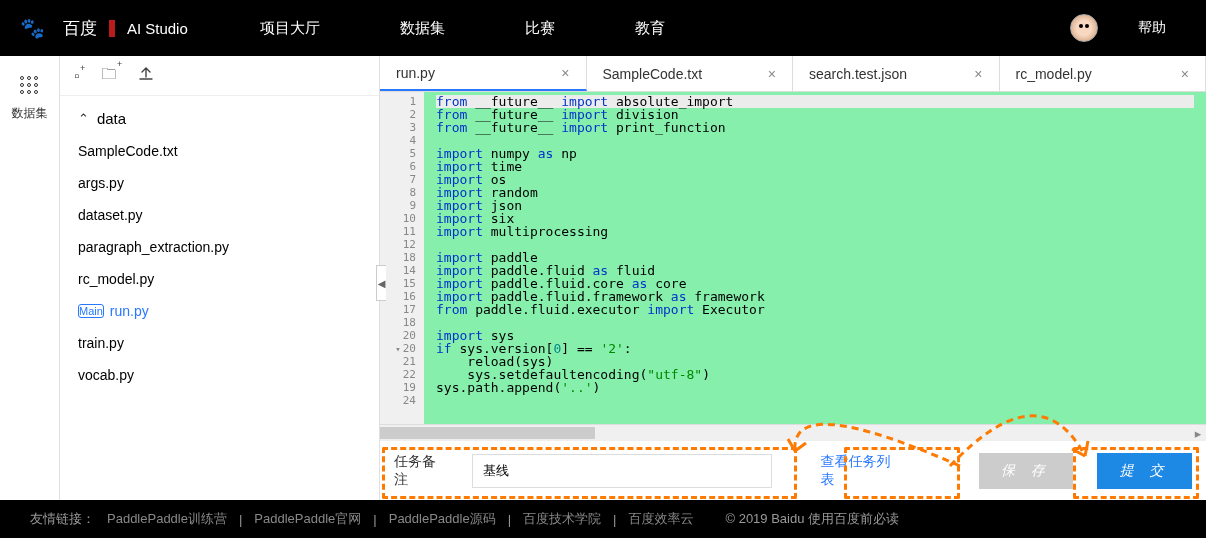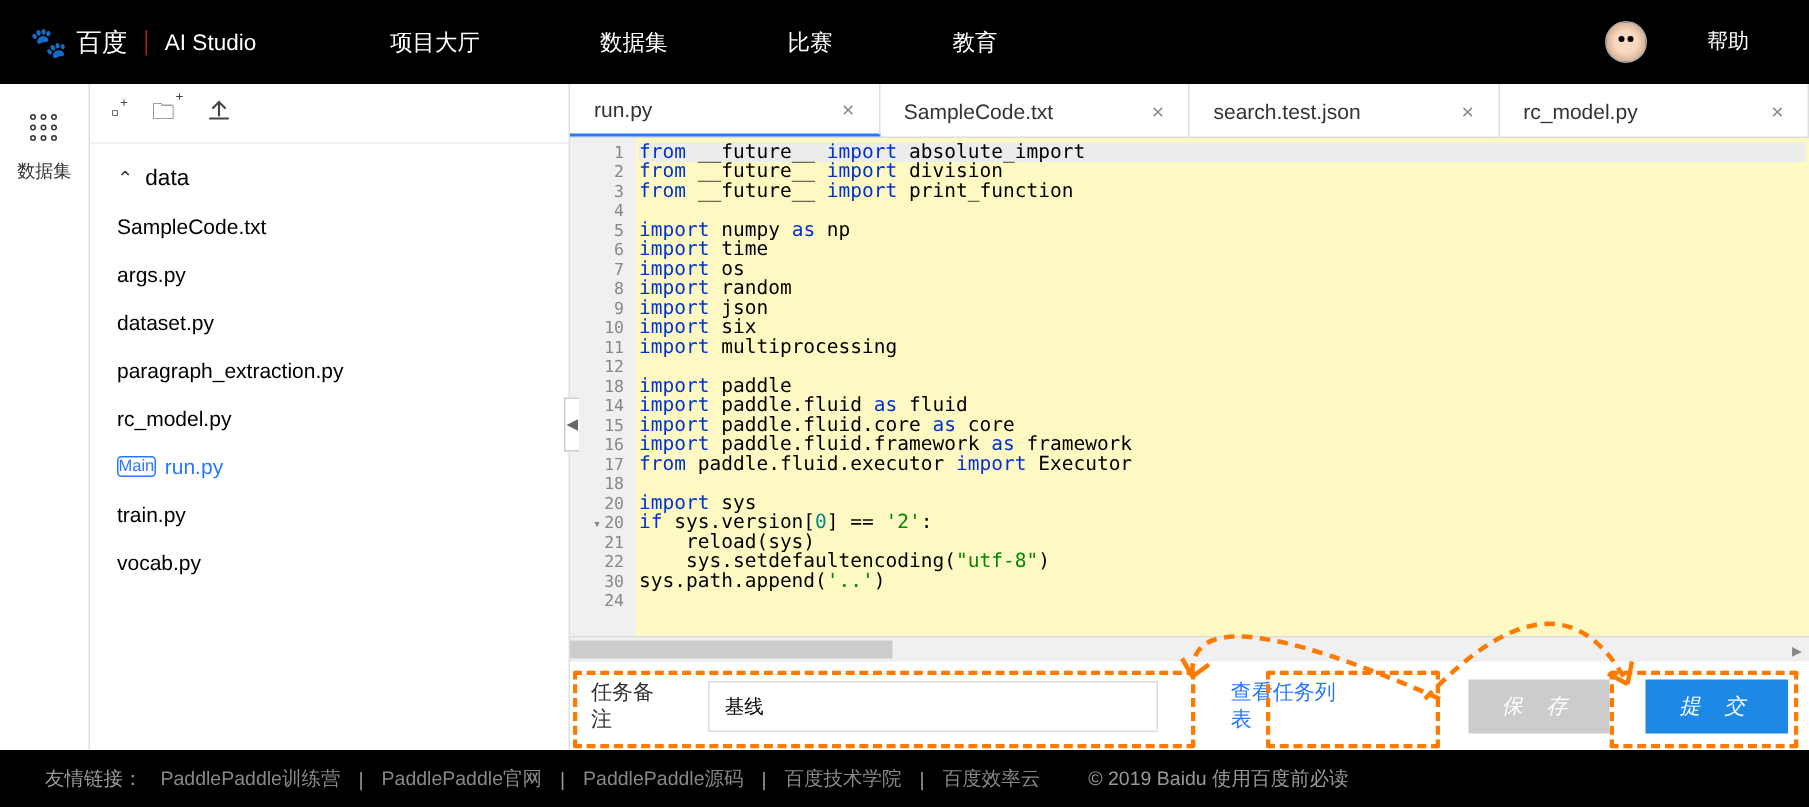--- a/index.html
+++ b/index.html
@@ -1,21 +1,21 @@
 <!DOCTYPE html>
 <html><head>
 <meta charset="utf-8">
 <style>
 * { box-sizing: border-box; margin: 0; padding: 0; }
 body { font-family: "Microsoft YaHei", Arial, sans-serif; font-size: 13px; background: #fff; width: 1206px; }
 .topbar { height: 56px; background: #000; display: flex; align-items: center; color: #fff; }
 .logo { display: flex; align-items: center; margin-left: 20px; width: 180px; }
 .logo-paw { font-size: 20px; margin-right: 6px; }
-.logo-text { font-size: 17px; font-weight: 500; }
-.logo-sub { font-size: 15px; border-left: 1px solid #b91c1c; padding-left: 12px; margin-left: 12px; }
+.logo-text { font-size: 17px; font-weight: 500; margin-left: 12px; }
+.logo-sub { font-size: 15px; border-left: 6px solid #b91c1c; padding-left: 12px; margin-left: 12px; }
 .nav { display: flex; flex: 1; margin-left: 60px; }
 .nav-item { color: #fff; margin-right: 80px; font-size: 15px; cursor: pointer; }
 .avatar { width: 28px; height: 28px; border-radius: 50%; background: radial-gradient(circle, #f8d8c0 40%, #c0906a 100%); margin-right: 40px; position: relative; border: 1px solid #aaa; overflow: hidden; }
 .avatar::before, .avatar::after { content:''; position:absolute; width:4px; height:4px; background:#000; border-radius:50%; top:9px; }
 .avatar::before { left: 8px; } .avatar::after { right: 8px; }
 .help { color: #fff; margin-right: 40px; font-size: 14px; cursor: pointer; }
 .main { display: flex; height: 444px; }
 .leftbar { width: 60px; border-right: 1px solid #e0e0e0; padding-top: 20px; text-align: center; }
 .lb-item { margin-bottom: 40px; font-size: 12px; color: #333; cursor: pointer; }
 .lb-item.active { color: #2878ff; }
@@ -39,21 +39,21 @@
 .collapse-handle { position: absolute; left: 376px; top: 265px; width: 10px; height: 36px; background: #fff; border: 1px solid #ccc; border-right: none; display: flex; align-items: center; justify-content: center; font-size: 10px; color: #666; cursor: pointer; z-index: 5; }
 .editor { flex: 1; display: flex; flex-direction: column; min-width: 0; }
 .tabs { height: 36px; display: flex; border-bottom: 1px solid #ddd; }
 .tab { flex: 1; display: flex; align-items: center; padding: 0 16px; border-right: 1px solid #ddd; cursor: pointer; font-size: 14px; color: #333; }
 .tab.active { border-bottom: 2px solid #2878ff; }
 .tab-close { margin-left: auto; font-size: 14px; color: #888; }
 .code-area { flex: 1; display: flex; font-family: Consolas, monospace; font-size: 13px; overflow: hidden; position: relative; }
 .gutter { width: 44px; background: #f0f0f0; color: #888; text-align: right; padding: 3px 8px 3px 0; line-height: 13px; font-size: 11px; }
 .gutter div { height: 13px; }
 .gutter .marked::before { content: '▾'; color: #888; margin-right: 2px; font-size: 9px; }
-.code-body { flex: 1; overflow: auto; padding: 3px 2px; white-space: pre; color: #000; background: #fef9c3; line-height: 13px; }
+.code-body { flex: 1; overflow: auto; padding: 3px 12px; white-space: pre; color: #000; background: #86efac; line-height: 13px; }
 .code-line { height: 13px; }
 .code-line.hl { background: #ececec; }
 .kw { color: #0033cc; } .fn { color: #000; } .str { color: #008800; } .num { color: #008888; }
 .hscroll { height: 16px; background: #f0f0f0; border-top: 1px solid #ddd; position: relative; }
 .hscroll .thumb { position: absolute; left: 0; top: 2px; height: 12px; width: 26%; background: #ccc; }
 .hscroll .ar { position: absolute; top: 0; width: 16px; height: 16px; display:flex; align-items:center; justify-content:center; color:#888; }
 .hscroll .ar.left{left:0} .hscroll .ar.right{right:0}
 .bottom-bar { height: 60px; display: flex; align-items: center; padding: 0 14px; gap: 24px; border-top: 1px solid #eee; position: relative; }
 .bb-label { font-size: 14px; color: #333; }
 .bb-input { width: 310px; height: 34px; border: 1px solid #ddd; padding: 0 10px; font-size: 13px; }
@@ -176,21 +176,21 @@
           <div>18</div>
           <div>14</div>
           <div>15</div>
           <div>16</div>
           <div>17</div>
           <div>18</div>
           <div>20</div>
           <div class="marked">20</div>
           <div>21</div>
           <div>22</div>
-          <div>30</div>
+          <div>19</div>
           <div>24</div>
         </div>
       <div class="code-body" id="codebody"><div class="code-line hl"><span class="kw">from</span><span class="fn"> __future__ </span><span class="kw">import</span><span class="fn"> absolute_import</span></div><div class="code-line"><span class="kw">from</span><span class="fn"> __future__ </span><span class="kw">import</span><span class="fn"> division</span></div><div class="code-line"><span class="kw">from</span><span class="fn"> __future__ </span><span class="kw">import</span><span class="fn"> print_function</span></div><div class="code-line"><span class=""></span></div><div class="code-line"><span class="kw">import</span><span class="fn"> numpy </span><span class="kw">as</span><span class="fn"> np</span></div><div class="code-line"><span class="kw">import</span><span class="fn"> time</span></div><div class="code-line"><span class="kw">import</span><span class="fn"> os</span></div><div class="code-line"><span class="kw">import</span><span class="fn"> random</span></div><div class="code-line"><span class="kw">import</span><span class="fn"> json</span></div><div class="code-line"><span class="kw">import</span><span class="fn"> six</span></div><div class="code-line"><span class="kw">import</span><span class="fn"> multiprocessing</span></div><div class="code-line"><span class=""></span></div><div class="code-line"><span class="kw">import</span><span class="fn"> paddle</span></div><div class="code-line"><span class="kw">import</span><span class="fn"> paddle.fluid </span><span class="kw">as</span><span class="fn"> fluid</span></div><div class="code-line"><span class="kw">import</span><span class="fn"> paddle.fluid.core </span><span class="kw">as</span><span class="fn"> core</span></div><div class="code-line"><span class="kw">import</span><span class="fn"> paddle.fluid.framework </span><span class="kw">as</span><span class="fn"> framework</span></div><div class="code-line"><span class="kw">from</span><span class="fn"> paddle.fluid.executor </span><span class="kw">import</span><span class="fn"> Executor</span></div><div class="code-line"><span class=""></span></div><div class="code-line"><span class="kw">import</span><span class="fn"> sys</span></div><div class="code-line"><span class="kw">if</span><span class="fn"> sys.version[</span><span class="num">0</span><span class="fn">] == </span><span class="str">'2'</span><span class="fn">:</span></div><div class="code-line"><span class="fn">    reload(sys)</span></div><div class="code-line"><span class="fn">    sys.setdefaultencoding(</span><span class="str">"utf-8"</span><span class="fn">)</span></div><div class="code-line"><span class="fn">sys.path.append(</span><span class="str">'..'</span><span class="fn">)</span></div><div class="code-line"><span class=""></span></div></div>
     </div>
     <div class="hscroll">
       <span class="ar left">◂</span>
       <div class="thumb"></div>
       <span class="ar right">▸</span>
     </div>
     <div class="bottom-bar">

